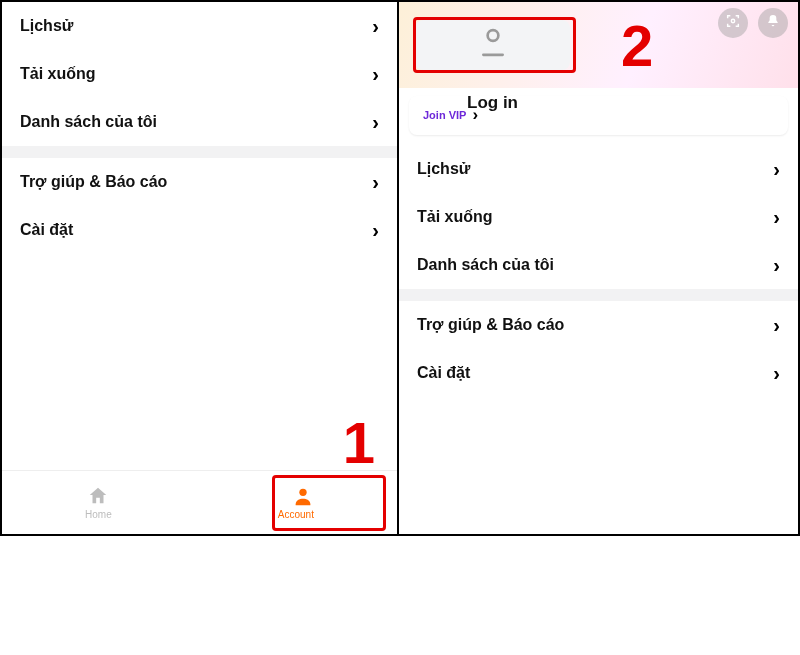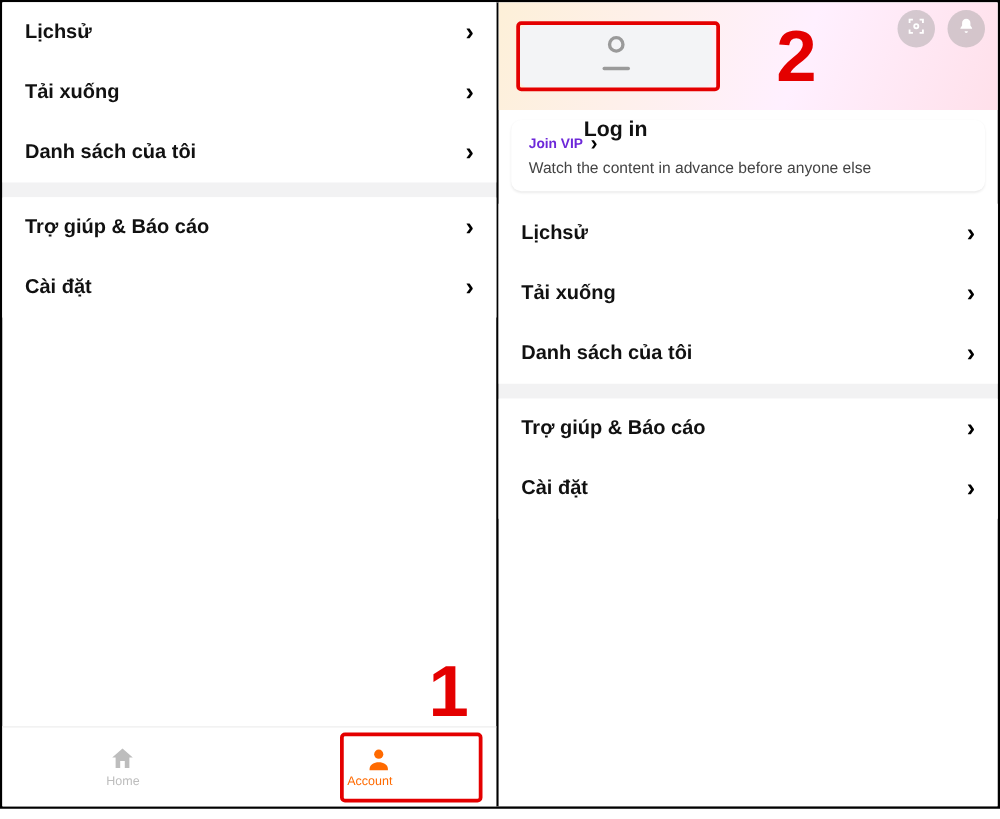--- a/index.html
+++ b/index.html
@@ -6,21 +6,21 @@
   body {
     font-family: -apple-system, BlinkMacSystemFont, "Segoe UI", Arial, sans-serif;
     background: #fff;
     width: 800px;
     height: 655px;
     overflow: hidden;
   }
   .container {
     display: flex;
     width: 800px;
-    height: 647px;
+    height: 536px;
     border: 2px solid #000;
   }
   .panel {
     position: relative;
     background: #fff;
     height: 100%;
   }
   .panel-left {
     width: 397px;
     border-right: 2px solid #000;
@@ -227,21 +227,20 @@
         </span>
         <span class="login-text">Log in</span>
       </div>
     </div>
 
     <div class="vip-card">
       <div class="vip-title-row">
         <span class="vip-title">Join VIP</span>
         <span class="chevron" style="font-size:17px;">›</span>
       </div>
-      <div class="vip-sub">Watch the content in advance before anyone else</div>
     </div>
 
     <div class="list-group">
       <div class="row">
         <span class="row-label">Lịchsử</span>
         <span class="chevron">›</span>
       </div>
       <div class="row">
         <span class="row-label">Tải xuống</span>
         <span class="chevron">›</span>

